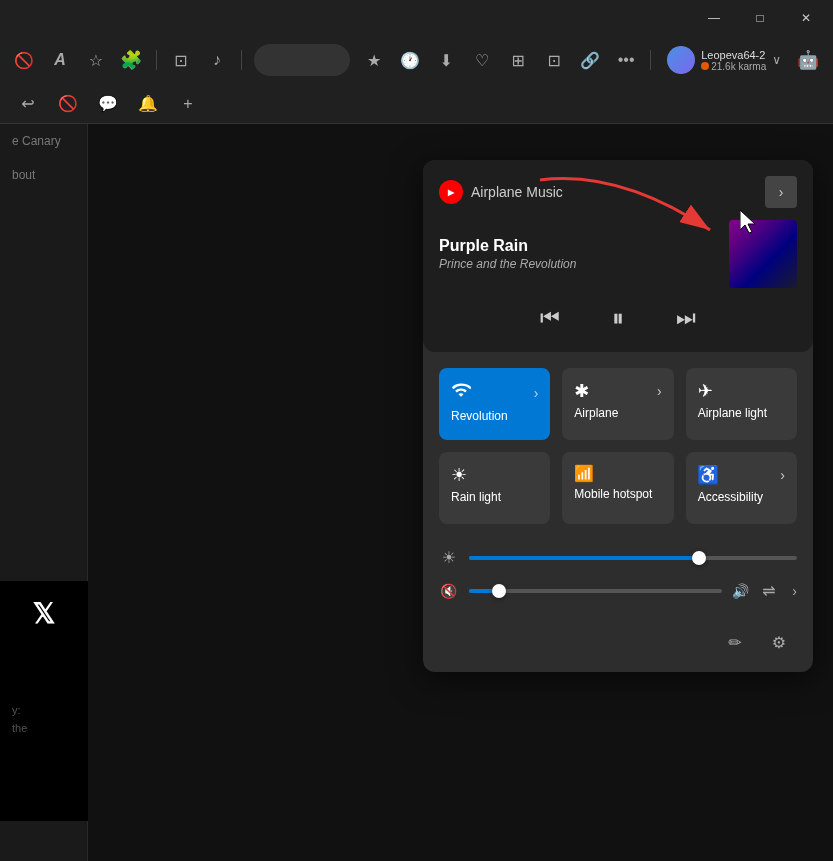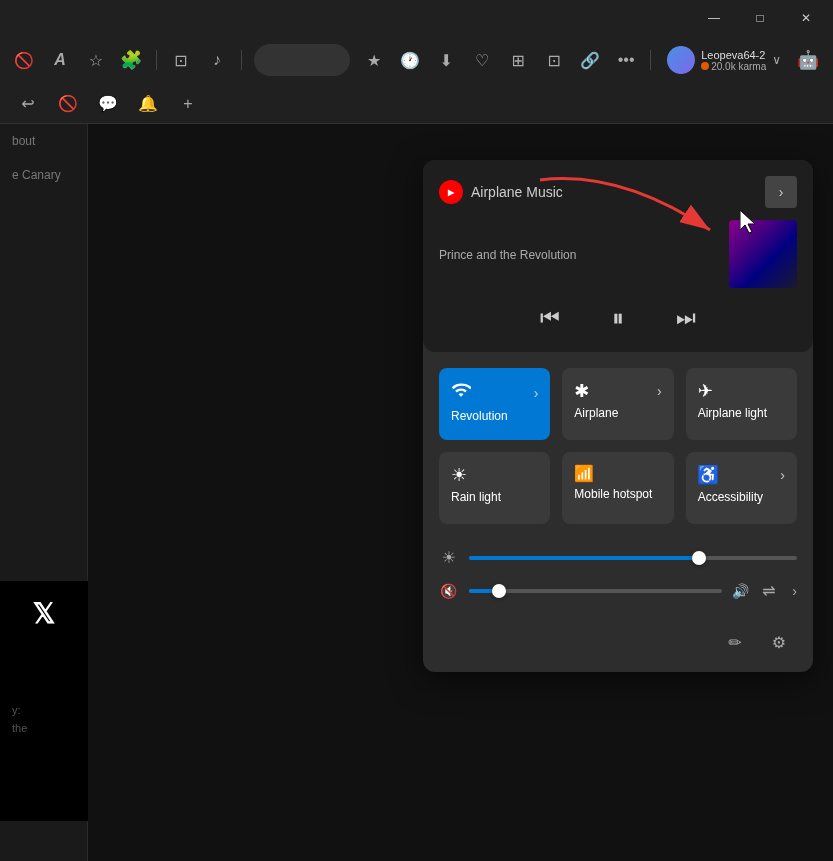--- a/index.html
+++ b/index.html
@@ -211,20 +211,21 @@
     .media-info { flex: 1; }
     .media-title {
       color: #fff;
       font-size: 16px;
       font-weight: 600;
     }
     .media-artist {
       color: #aaa;
       font-size: 12px;
       margin-top: 2px;
+      font-style: italic;
     }
     .album-art {
       width: 68px;
       height: 68px;
       background: linear-gradient(135deg, #6a0dad, #1a1a6a, #0d0d3d);
       border-radius: 4px;
       overflow: hidden;
       position: relative;
     }
     .album-art-inner {
@@ -395,42 +396,42 @@
   <div class="toolbar-icon">•••</div>
   <div class="toolbar-separator"></div>
   <div class="profile-area">
     <div class="profile-avatar">
       <div style="width:100%;height:100%;background:linear-gradient(135deg,#4a90e2,#7b68ee);border-radius:50%;"></div>
     </div>
     <div class="profile-info">
       <span class="profile-name">Leopeva64-2</span>
       <span class="profile-karma">
         <span class="karma-dot"></span>
-        <span>20.0k karma</span>
+        <span>21.6k karma</span>
       </span>
     </div>
     <span style="color:#aaa;font-size:12px;">∨</span>
   </div>
   <div class="toolbar-icon" style="color:#0078d4;font-size:18px;">🤖</div>
 </div>
 
 <div class="browser-toolbar2">
   <div class="toolbar-icon">↩</div>
   <div class="toolbar-icon">🚫</div>
   <div class="toolbar-icon">💬</div>
   <div class="toolbar-icon">🔔</div>
   <div class="toolbar-icon">+</div>
 </div>
 
 <div class="sidebar">
   <div class="sidebar-item">
+    <span style="color:#777;font-size:12px;">e Canary</span>
+  </div>
+  <div class="sidebar-item">
     <span style="color:#777;font-size:12px;">bout</span>
-  </div>
-  <div class="sidebar-item">
-    <span style="color:#777;font-size:12px;">e Canary</span>
   </div>
 </div>
 
 <div class="x-logo-area">
   <div>
     <span style="color:white;font-size:28px;font-weight:bold;">𝕏</span>
   </div>
 </div>
 
 <div style="position:absolute;left:0;top:690px;width:88px;padding:10px 12px;">
@@ -447,20 +448,21 @@
       <div class="yt-music-icon">
         <span style="font-size:8px;font-weight:bold;">▶</span>
       </div>
       <span class="media-app-name">Airplane Music</span>
       <div class="expand-btn">
         <span style="color:#ccc;font-size:14px;">›</span>
       </div>
     </div>
     <div class="media-body">
       <div class="media-info">
+        <div class="media-title">Purple Rain</div>
         <div class="media-artist">Prince and the Revolution</div>
       </div>
       <div class="album-art">
         <div class="album-art-inner"></div>
       </div>
     </div>
     <div class="media-controls">
       <div class="ctrl-btn" style="font-size:22px;">⏮</div>
       <div class="ctrl-btn play-pause" style="font-size:24px;">⏸</div>
       <div class="ctrl-btn" style="font-size:22px;">⏭</div>

